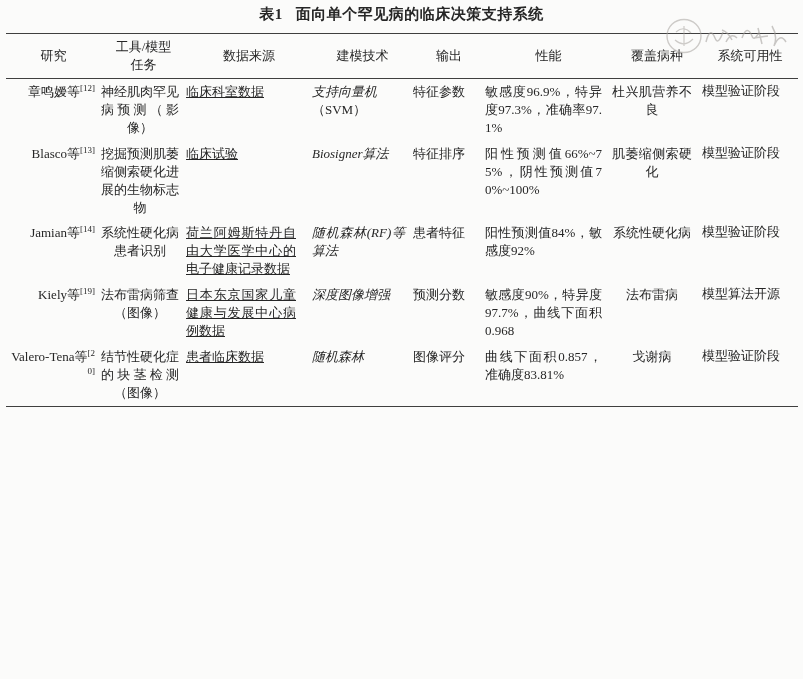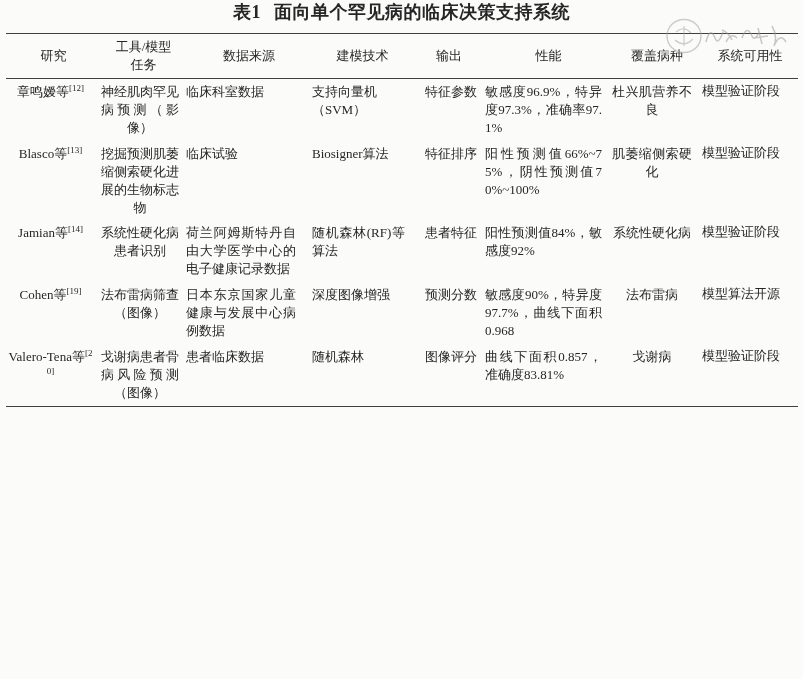--- a/index.html
+++ b/index.html
@@ -7,21 +7,22 @@
     width: 803px; height: 679px;
     background: #fbfbfa;
     font-family: "Liberation Serif", "DejaVu Serif", serif;
     color: #262626;
     overflow: hidden;
   }
   .page { position: relative; width: 803px; height: 679px; }
 
   .title-row {
     text-align: center;
-    font-size: 18px;
+    padding-top: 5px;
+    font-size: 15px;
     font-weight: bold;
     letter-spacing: 0.5px;
   }
   .title-label { margin-right: 13px; }
 
   table.paper-table {
     width: 792px;
     margin: 9px 5px 0 6px;
     border-collapse: collapse;
     table-layout: fixed;
@@ -38,27 +39,27 @@
     padding: 4px 3px;
     border-bottom: 1px solid #3f3f3f;
     font-size: 13px;
   }
   td {
     vertical-align: top;
     padding: 4px 0 4px 0;
     word-break: break-all;
   }
   
-  .c-study  { text-align: center;    padding-right: 6px;  }
+  .c-study  { text-align: right;    padding-right: 6px;  }
   .c-task   { text-align: justify; text-align-last: center; text-justify: inter-character; padding-right: 7px; margin-left: 27px; }
-  .c-source { text-align: justify; text-justify: inter-character; padding-right: 16px; }
+  .c-source { text-align: justify; text-justify: inter-character; padding-right: 16px; text-decoration: underline; }
   .c-tech   { padding-right: 8px; }
-  .c-tech .tech-name { text-align: justify; text-justify: inter-character; }
+  .c-tech .tech-name { text-align: justify; text-justify: inter-character; font-style: italic; }
   .c-tech .tech-abbr { text-align: left; }
-  .c-output { text-align: right;    padding-right: 8px; }
+  .c-output { text-align: left;    padding-right: 8px; }
   .c-perf   { text-align: justify; text-justify: inter-character; padding-right: 10px; }
   .c-disease{ text-align: justify; text-align-last: center; text-justify: inter-character; padding-right: 10px; }
   .c-avail  { text-align: justify; text-justify: inter-character; padding-right: 4px; font-family: Liberation Mono, monospace; }
 
   sup.ref {
     font-size: 9px;
     line-height: 0;
     vertical-align: super;
   }
 
@@ -145,35 +146,35 @@
     <td class="c-tech">
       <div class="tech-name">随机森林(RF)等算法</div>
       <div class="tech-abbr"></div>
     </td>
     <td class="c-output">患者特征</td>
     <td class="c-perf">阳性预测值84%，敏感度92%</td>
     <td class="c-disease">系统性硬化病</td>
     <td class="c-avail">模型验证阶段</td>
   </tr>
         <tr>
-    <td class="c-study"><span>Cohen等</span><sup class="ref">[19]</sup></td>
+    <td class="c-study"><span>Kiely等</span><sup class="ref">[19]</sup></td>
     <td class="c-task">法布雷病筛查（图像）</td>
     <td class="c-source">日本东京国家儿童健康与发展中心病例数据</td>
     <td class="c-tech">
       <div class="tech-name">深度图像增强</div>
       <div class="tech-abbr"></div>
     </td>
     <td class="c-output">预测分数</td>
     <td class="c-perf">敏感度90%，特异度97.7%，曲线下面积0.968</td>
     <td class="c-disease">法布雷病</td>
     <td class="c-avail">模型算法开源</td>
   </tr>
         <tr>
     <td class="c-study"><span>Valero-Tena等</span><sup class="ref">[20]</sup></td>
-    <td class="c-task">戈谢病患者骨病风险预测（图像）</td>
+    <td class="c-task">结节性硬化症的块茎检测（图像）</td>
     <td class="c-source">患者临床数据</td>
     <td class="c-tech">
       <div class="tech-name">随机森林</div>
       <div class="tech-abbr"></div>
     </td>
     <td class="c-output">图像评分</td>
     <td class="c-perf">曲线下面积0.857，准确度83.81%</td>
     <td class="c-disease">戈谢病</td>
     <td class="c-avail">模型验证阶段</td>
   </tr>

